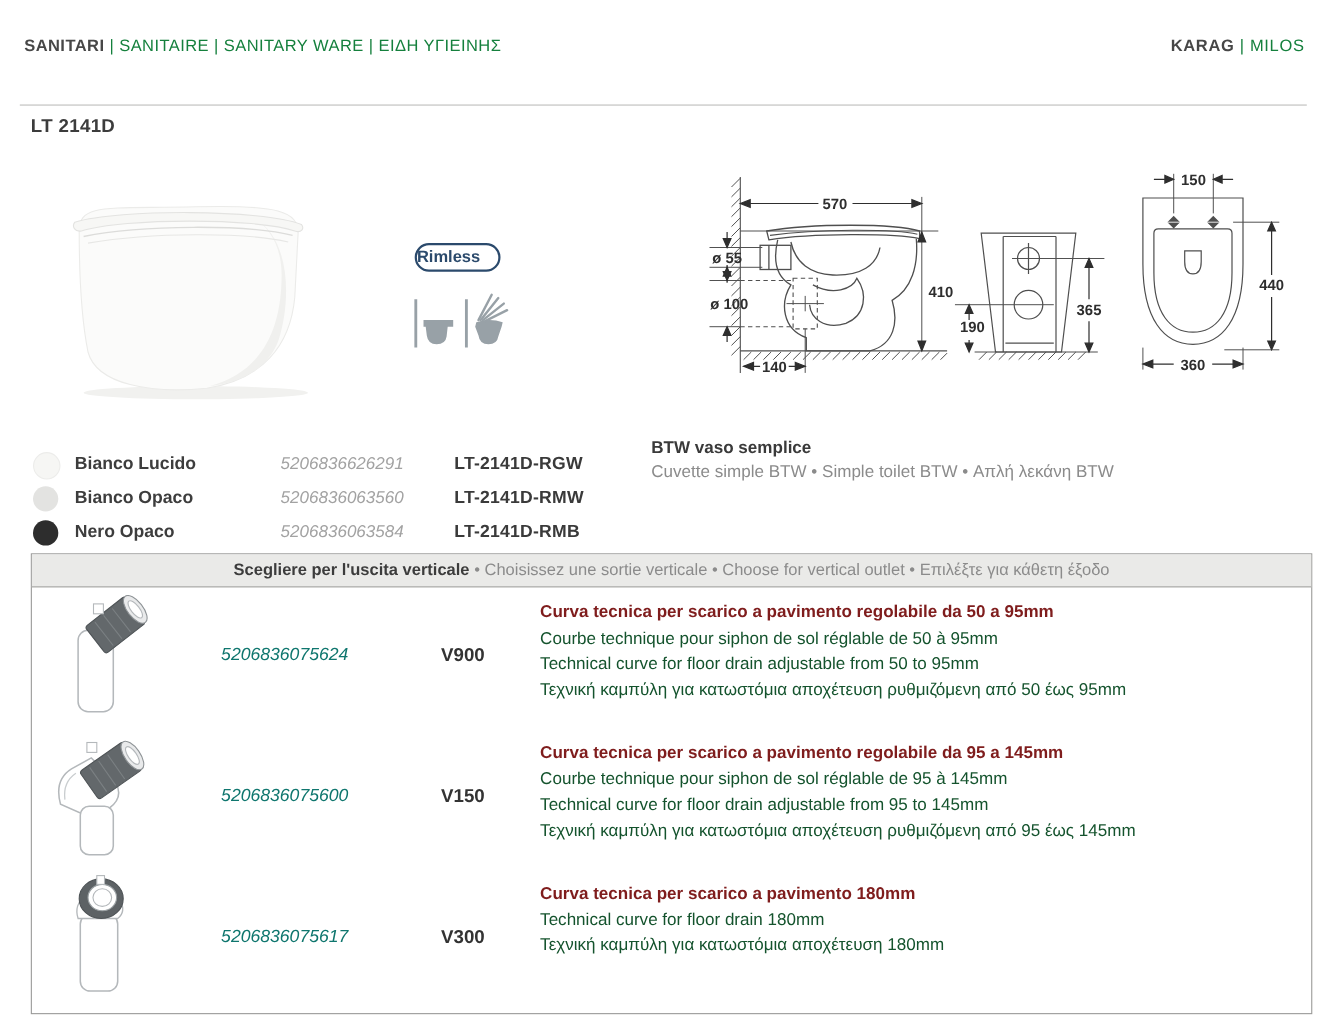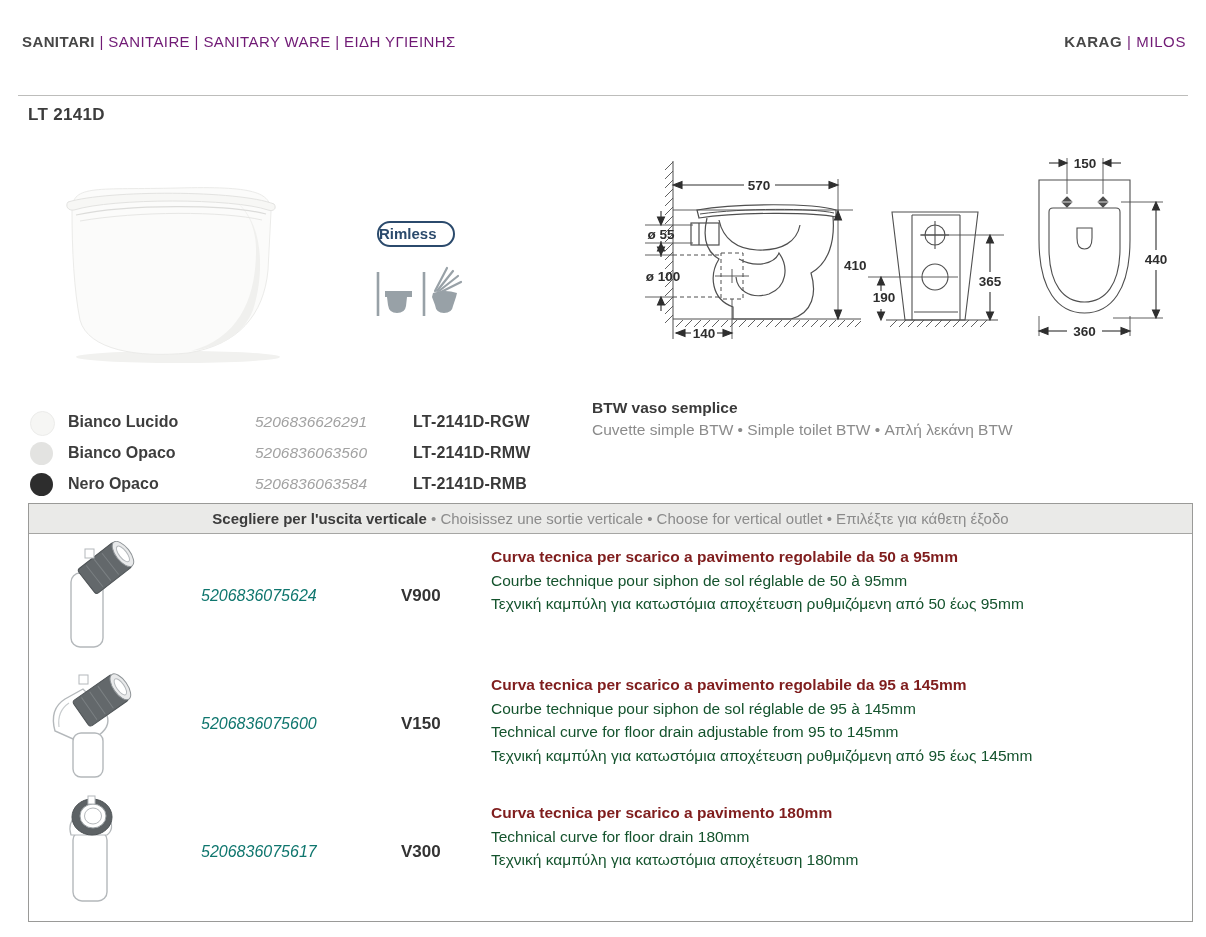--- a/index.html
+++ b/index.html
@@ -3,21 +3,21 @@
 <meta charset="utf-8">
 <style>
   html,body{margin:0;padding:0;background:#ffffff;}
   body{width:1206px;height:937px;position:relative;overflow:hidden;
        font-family:"Liberation Sans",sans-serif;color:#3f3f3f;}
   .abs{position:absolute;}
   
   .topcat{left:22px;top:33px;font-size:15px;letter-spacing:.4px;}
   .topbrand{right:20px;top:33px;font-size:15px;letter-spacing:.6px;text-align:right;}
   .t-dark{color:#474747;font-weight:bold;}
-  .t-mid{color:#701a75;}
+  .t-mid{color:#15803d;}
   .rule{left:18px;right:18px;top:95px;border-top:1px solid #bdbdbb;height:0;}
   .model{left:28px;top:105px;font-size:17px;font-weight:bold;color:#3c3c3c;letter-spacing:.3px;}
   
   .badge{left:377px;top:221px;width:74px;height:22px;border:2px solid #2b4a6c;border-radius:14px;
          color:#2b4a6c;font-size:15px;font-weight:bold;text-align:left;line-height:22px;}
   
   .variant-row{left:30px;width:540px;height:26px;margin-top:32px;}
   .swatch{position:absolute;left:0;top:1px;width:23px;height:23px;border-radius:50%;}
   .sw-border{border:1px solid #ececea;}
   .vname{position:absolute;left:38px;top:3px;font-size:16px;font-weight:bold;color:#3d3d3d;}
@@ -241,20 +241,21 @@
         <ellipse cx="72" cy="29.5" rx="7" ry="15" fill="#e9eaeb" stroke="#8f9497"></ellipse>
         <ellipse cx="72" cy="29.5" rx="3.8" ry="9.5" fill="#ffffff" stroke="#b4b8bb"></ellipse>
       </g>
       <rect x="28" y="8" width="9" height="9" fill="#ffffff" stroke="#b4b8bb"></rect>
     </svg>
     <span class="rean">5206836075624</span>
     <span class="rcode">V900</span>
     <div class="rdesc">
       <div class="l0">Curva tecnica per scarico a pavimento regolabile da 50 a 95mm</div>
       <div class="ln">Courbe technique pour siphon de sol réglable de 50 à 95mm</div>
+      <div class="ln">Technical curve for floor drain adjustable from 50 to 95mm</div>
       <div class="ln">Τεχνική καμπύλη για κατωστόμια αποχέτευση ρυθμιζόμενη από 50 έως 95mm</div>
     </div>
   </div>
 
   <div class="trow row2">
     <svg class="part-img" style="left:14px;top:6px" width="100" height="112" viewBox="0 0 100 112">
       <path d="M12,62 Q6,40 22,30 L40,20 L62,42 Q70,56 56,66 L56,70 L30,70 Z" fill="#ffffff" stroke="#b4b8bb" stroke-width="1.4"></path>
       <path d="M16,58 Q14,42 26,34" fill="none" stroke="#c9cdcf" stroke-width="1.2"></path>
       <rect x="30" y="64" width="30" height="44" rx="8" fill="#ffffff" stroke="#b4b8bb" stroke-width="1.4"></rect>
       <g transform="rotate(-35 58 32)">

